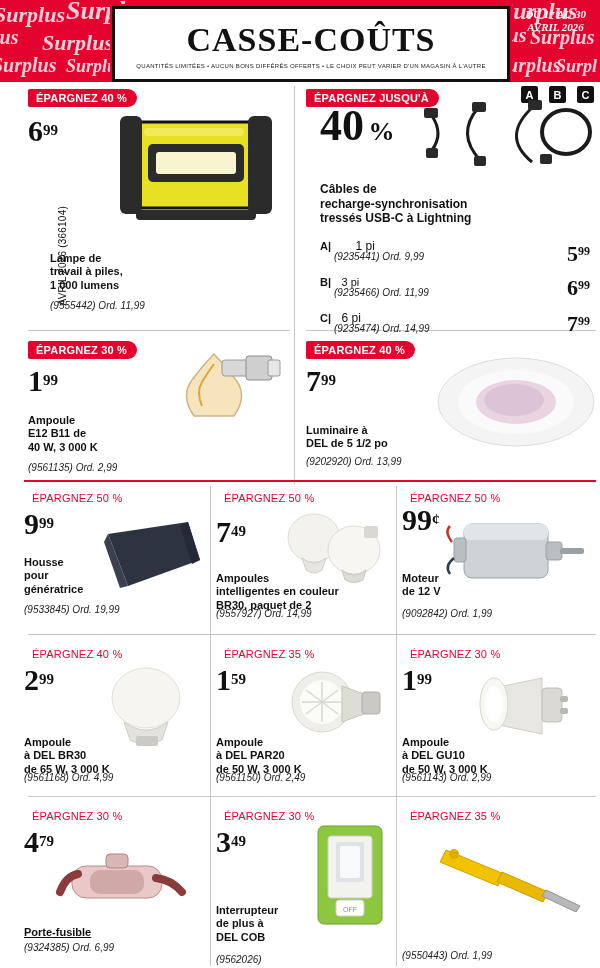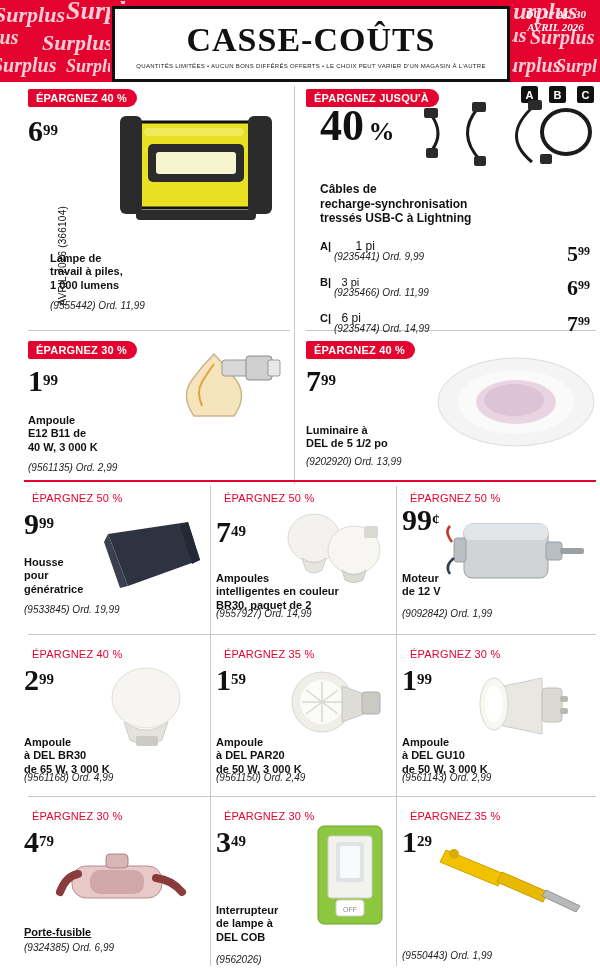--- a/index.html
+++ b/index.html
@@ -451,31 +451,28 @@
       <svg width="84" height="104" viewBox="0 0 84 104">
         <rect x="8" y="2" width="64" height="98" rx="6" fill="#8dc63f" stroke="#6ca12e"></rect>
         <rect x="18" y="12" width="44" height="62" rx="3" fill="#f2f2ee" stroke="#cfcfc8"></rect>
         <rect x="26" y="18" width="28" height="40" rx="2" fill="#dfe3e6"></rect>
         <rect x="30" y="22" width="20" height="32" rx="2" fill="#f7f9fa"></rect>
         <rect x="26" y="76" width="28" height="16" rx="3" fill="#ffffff" stroke="#cfcfc8"></rect>
         <text x="33" y="88" font-size="7" fill="#8a8a8a" font-family="Liberation Sans, sans-serif">OFF</text>
       </svg>
     </div>
     <div class="desc" style="position:absolute;left:0px;top:98px;white-space:pre-line;">Interrupteur
-de lampe à
+de plus à
 DEL COB</div>
     <div class="ord" style="position:absolute;left:0px;top:148px;white-space:pre-line;">(9562026)
 Ord. 4,99</div>
   </div>
 
   <div class="cell" style="left:378px;top:724px;width:194px;height:158px;">
     <div class="badge-plain">ÉPARGNEZ 35 %</div>
-    <div class="price" style="margin-top:4px;">
-      <span class="d">1</span><span class="c">29</span>
-    </div>
     <div class="art" style="left:34px;top:32px;width:160px;height:74px;">
       <svg width="160" height="74" viewBox="0 0 160 74">
         <path d="M10 12 l58 24 l-6 12 l-58 -24 z" fill="#f2c200" stroke="#cfa300"></path>
         <path d="M66 34 l46 20 l-5 10 l-46 -20 z" fill="#e9b800" stroke="#c79d00"></path>
         <path d="M110 52 l34 16 l-4 6 l-34 -16 z" fill="#b9b9b9" stroke="#939393"></path>
         <circle cx="18" cy="16" r="5" fill="#d8ad00"></circle>
       </svg>
     </div>
     <div class="ord" style="position:absolute;left:0px;top:144px;">(9550443)  Ord. 1,99</div>
   </div>

